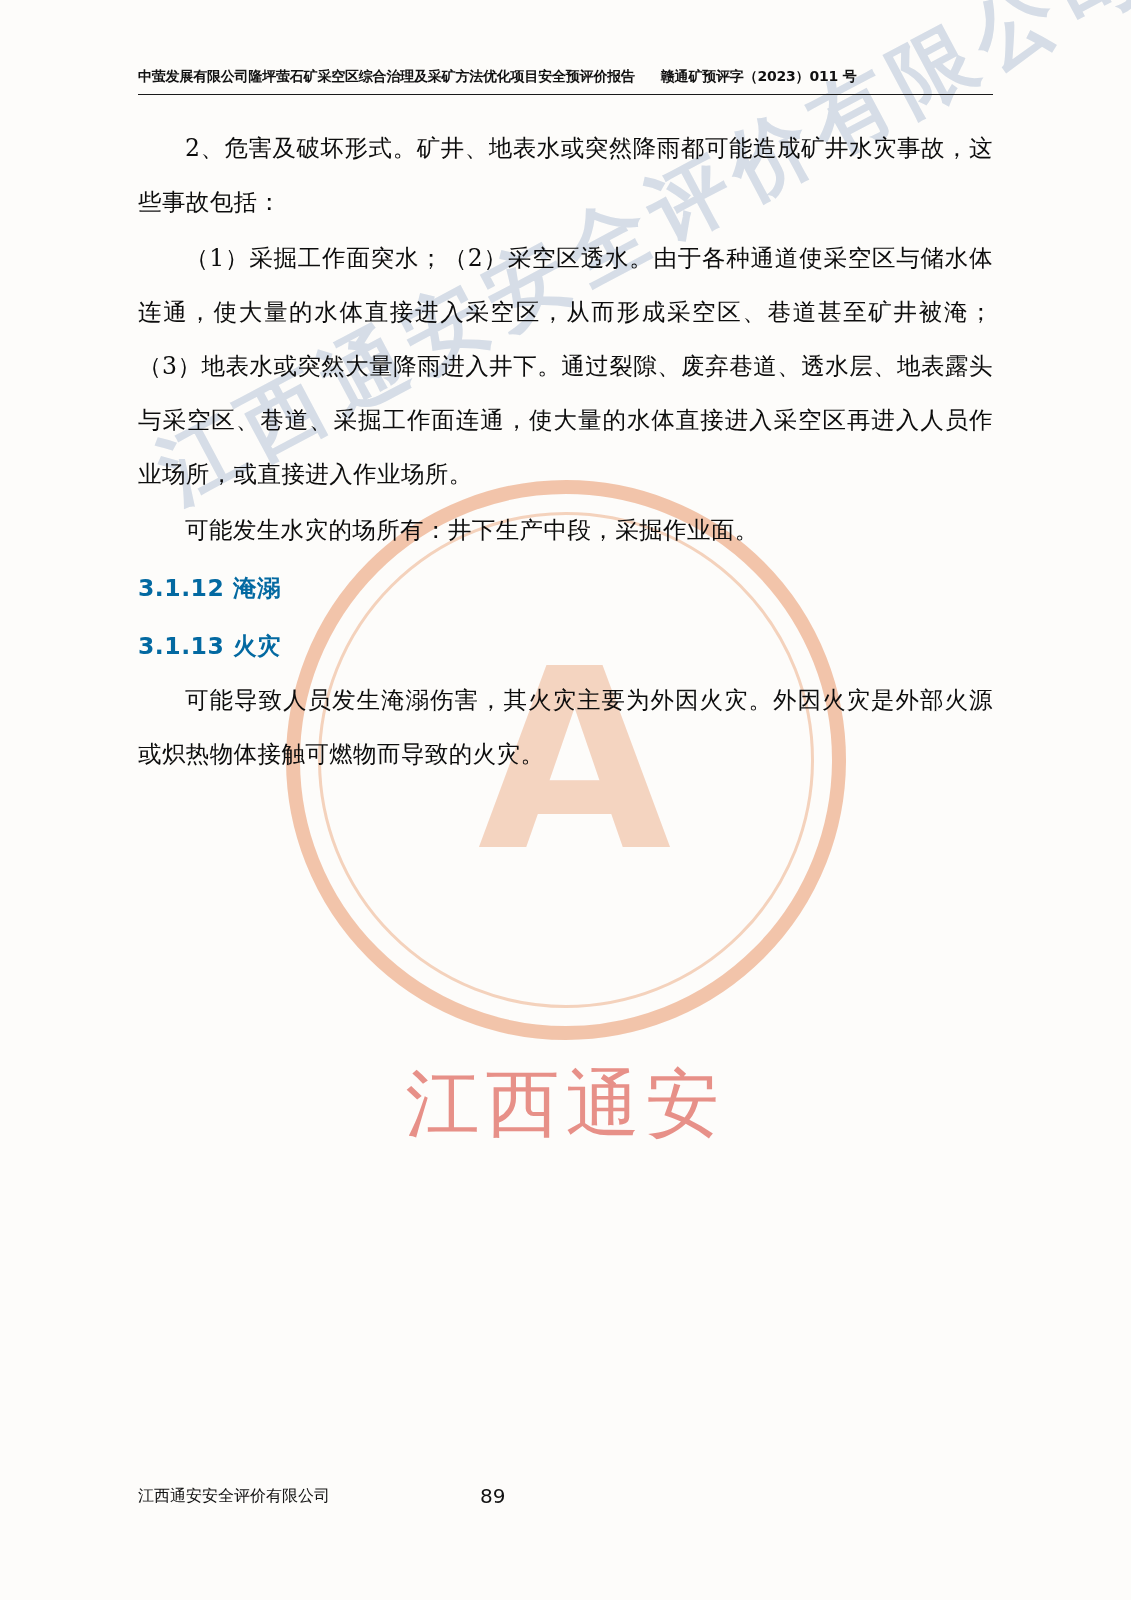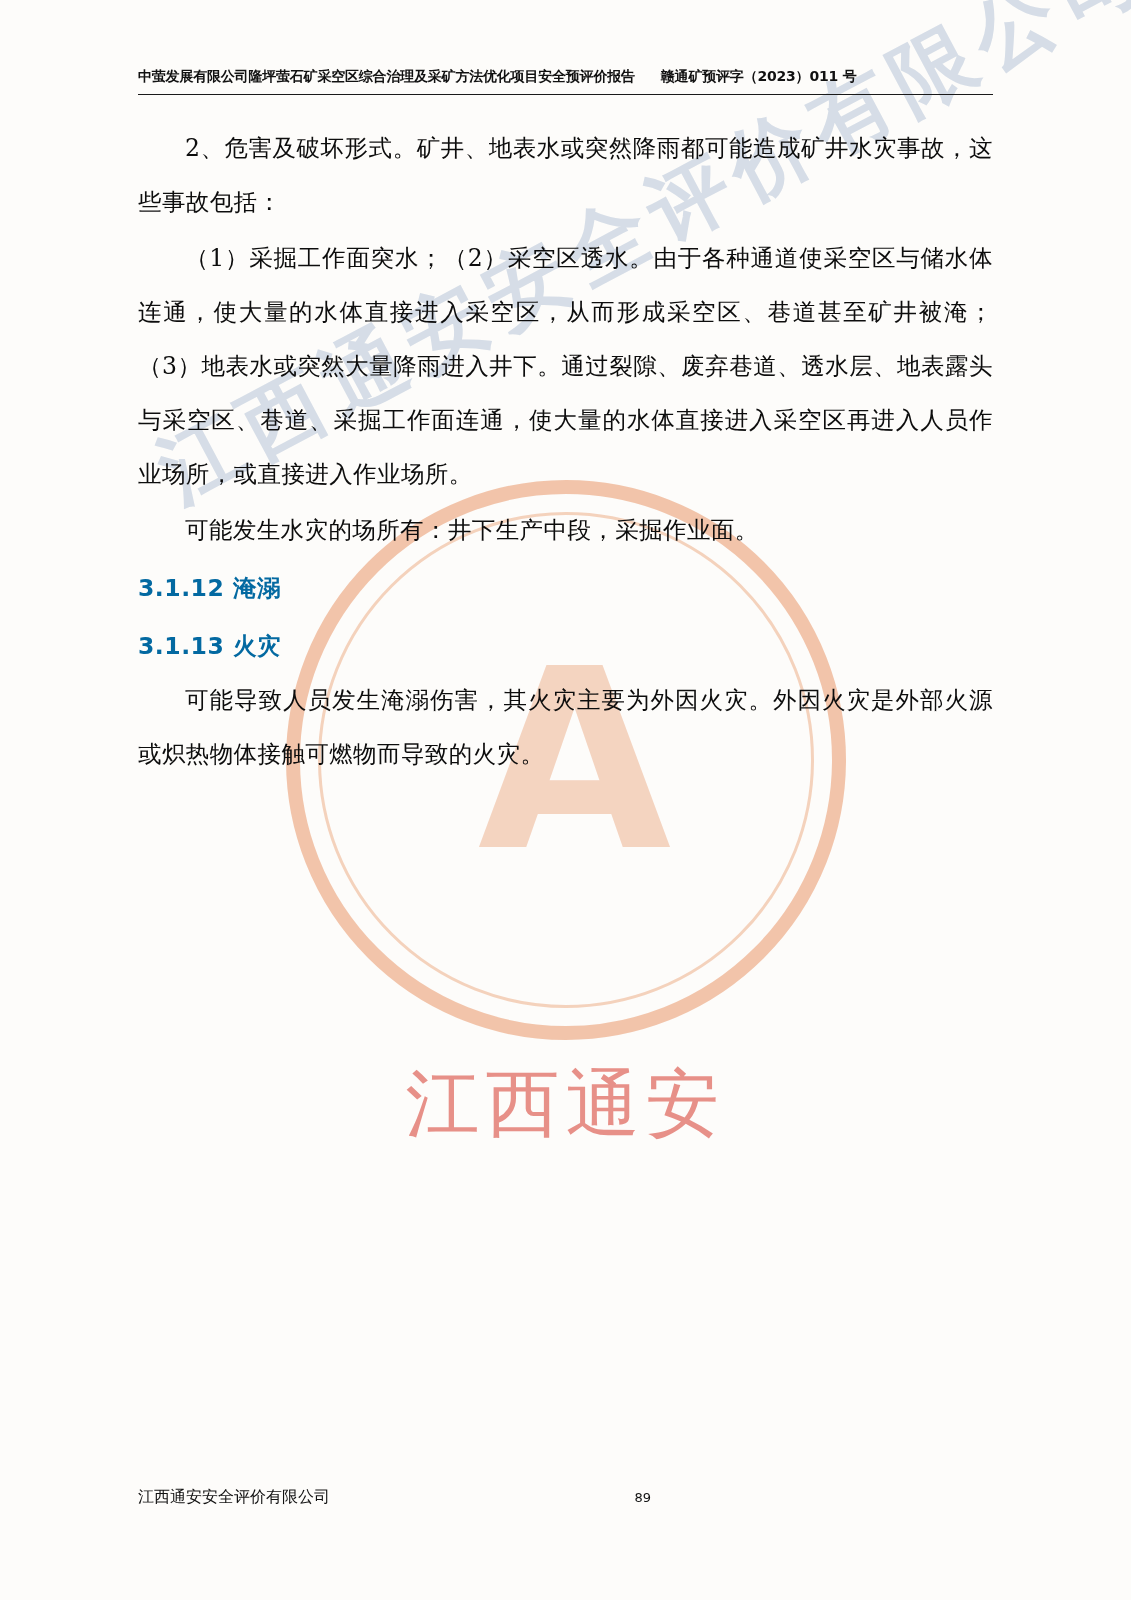--- a/index.html
+++ b/index.html
@@ -146,22 +146,22 @@
     font-size: 16px;
     color: #111;
     z-index: 3;
   }
   .footer-company {
     width: 40%;
     text-align: left;
   }
   .footer-page {
     width: 20%;
-    text-align: right;
-    font-size: 13px;
+    text-align: left;
+    font-size: 20px;
   }
   .footer-spacer {
     width: 40%;
   }
 </style>
 </head>
 <body>
 
 <div id="page">
 

